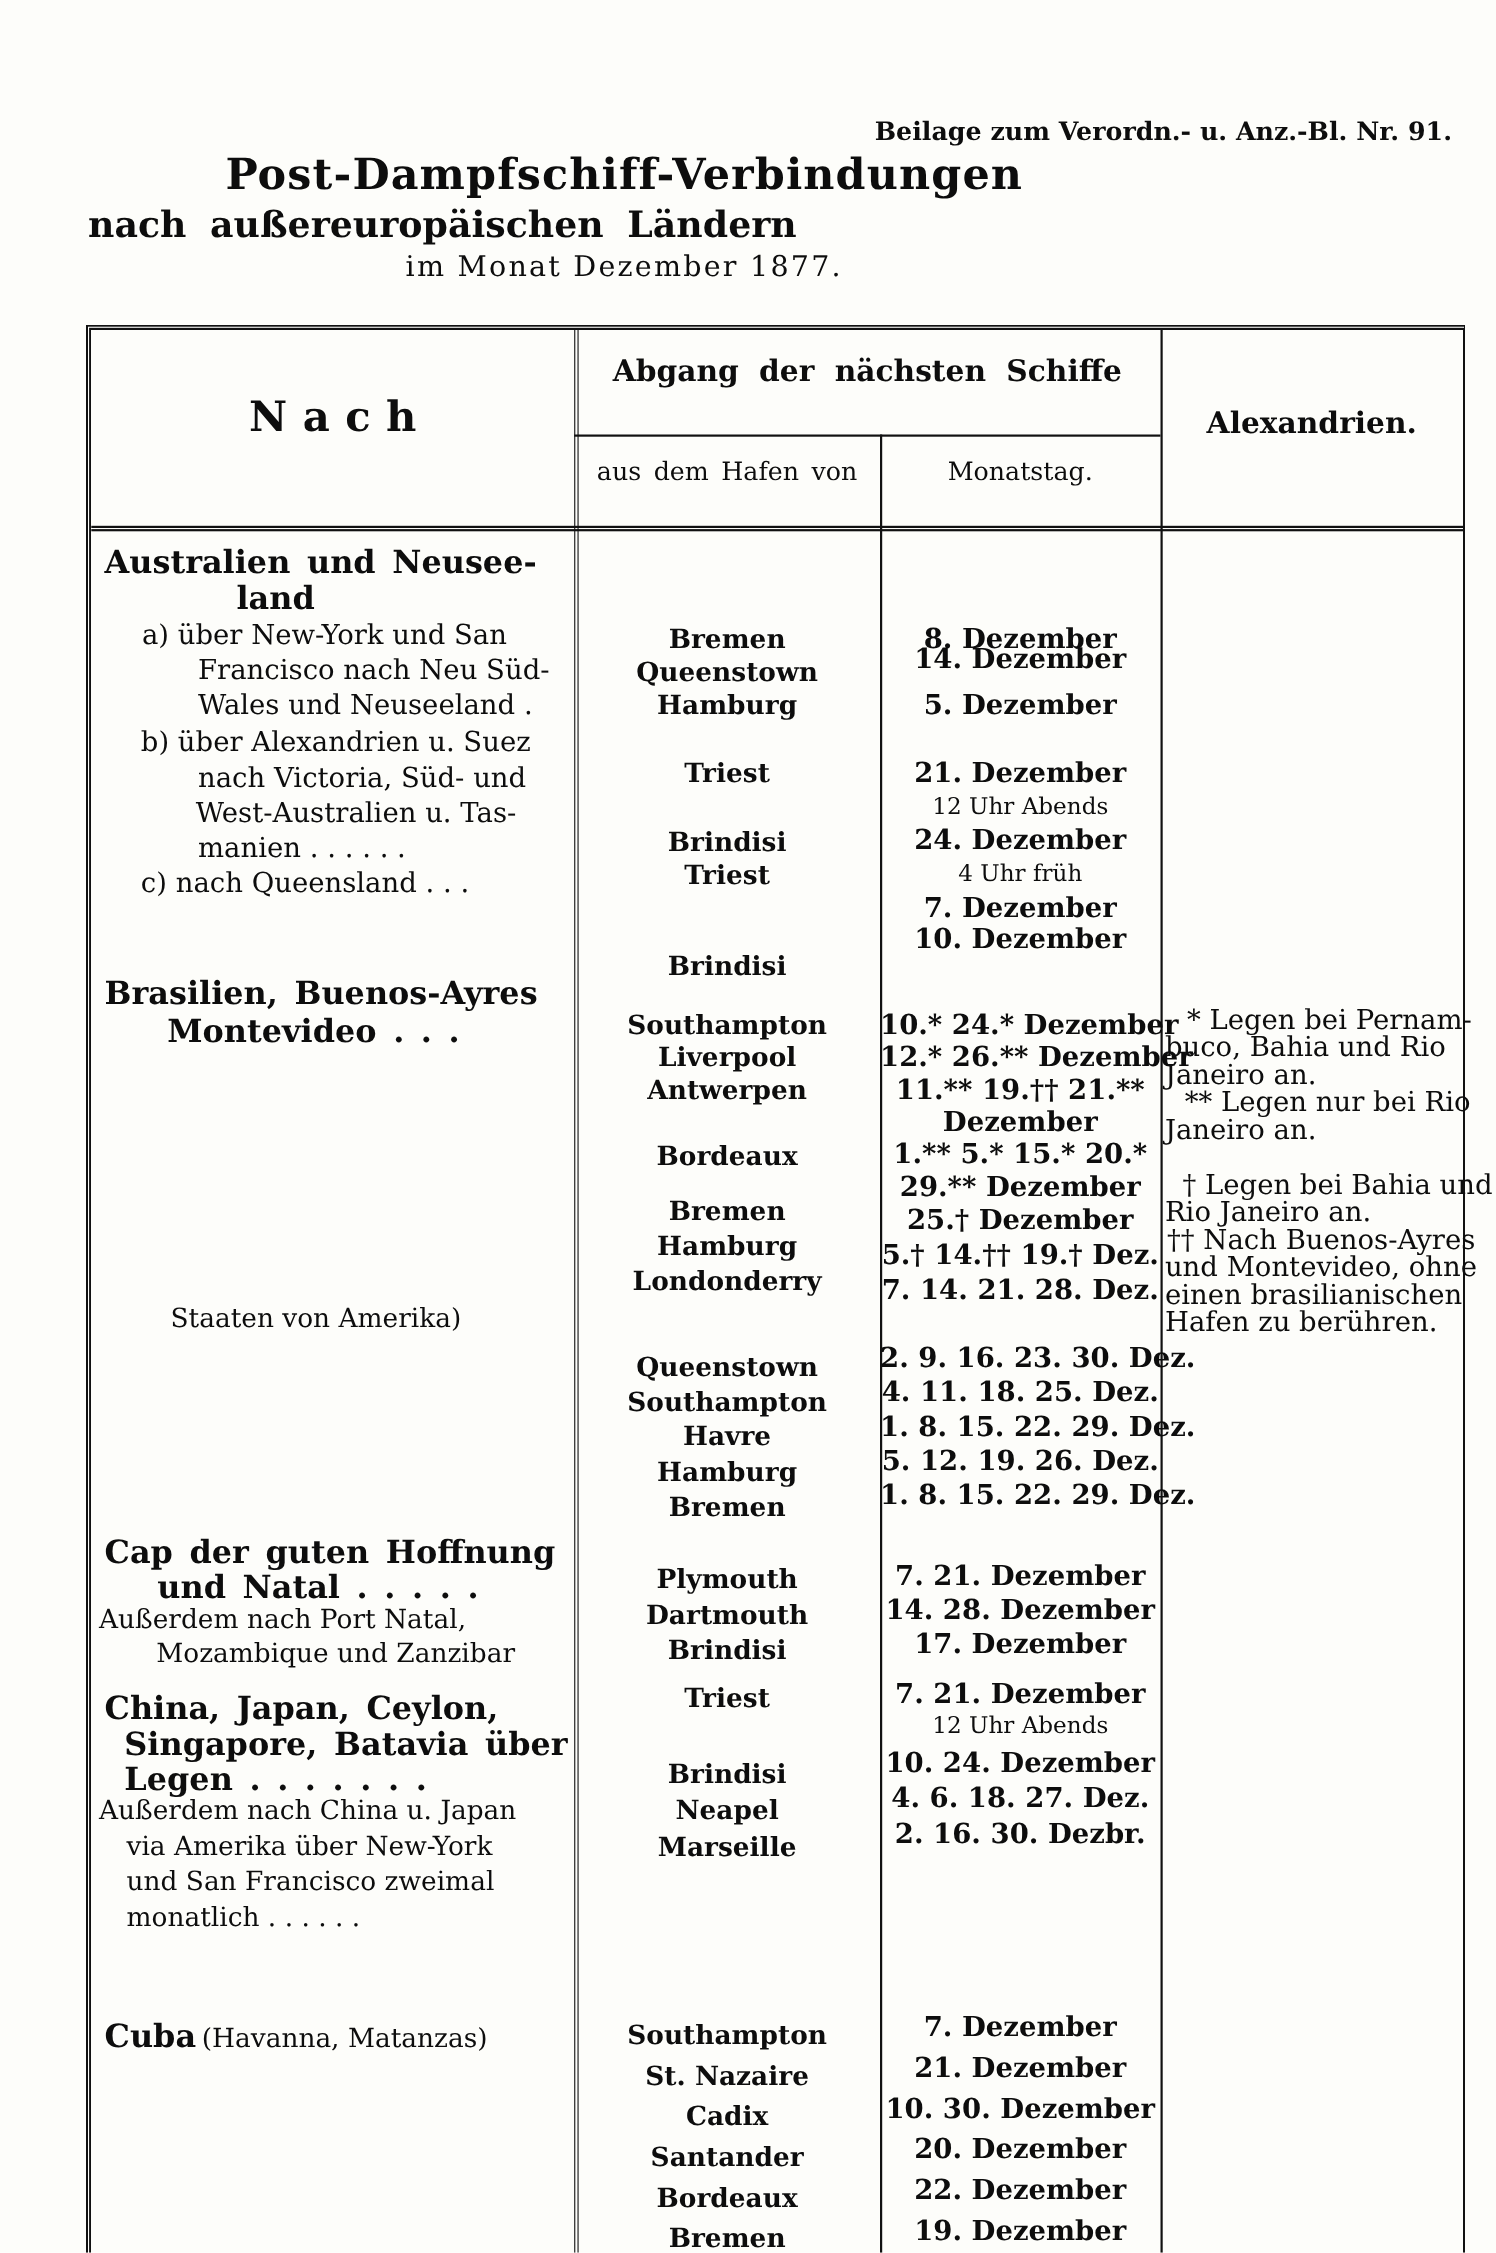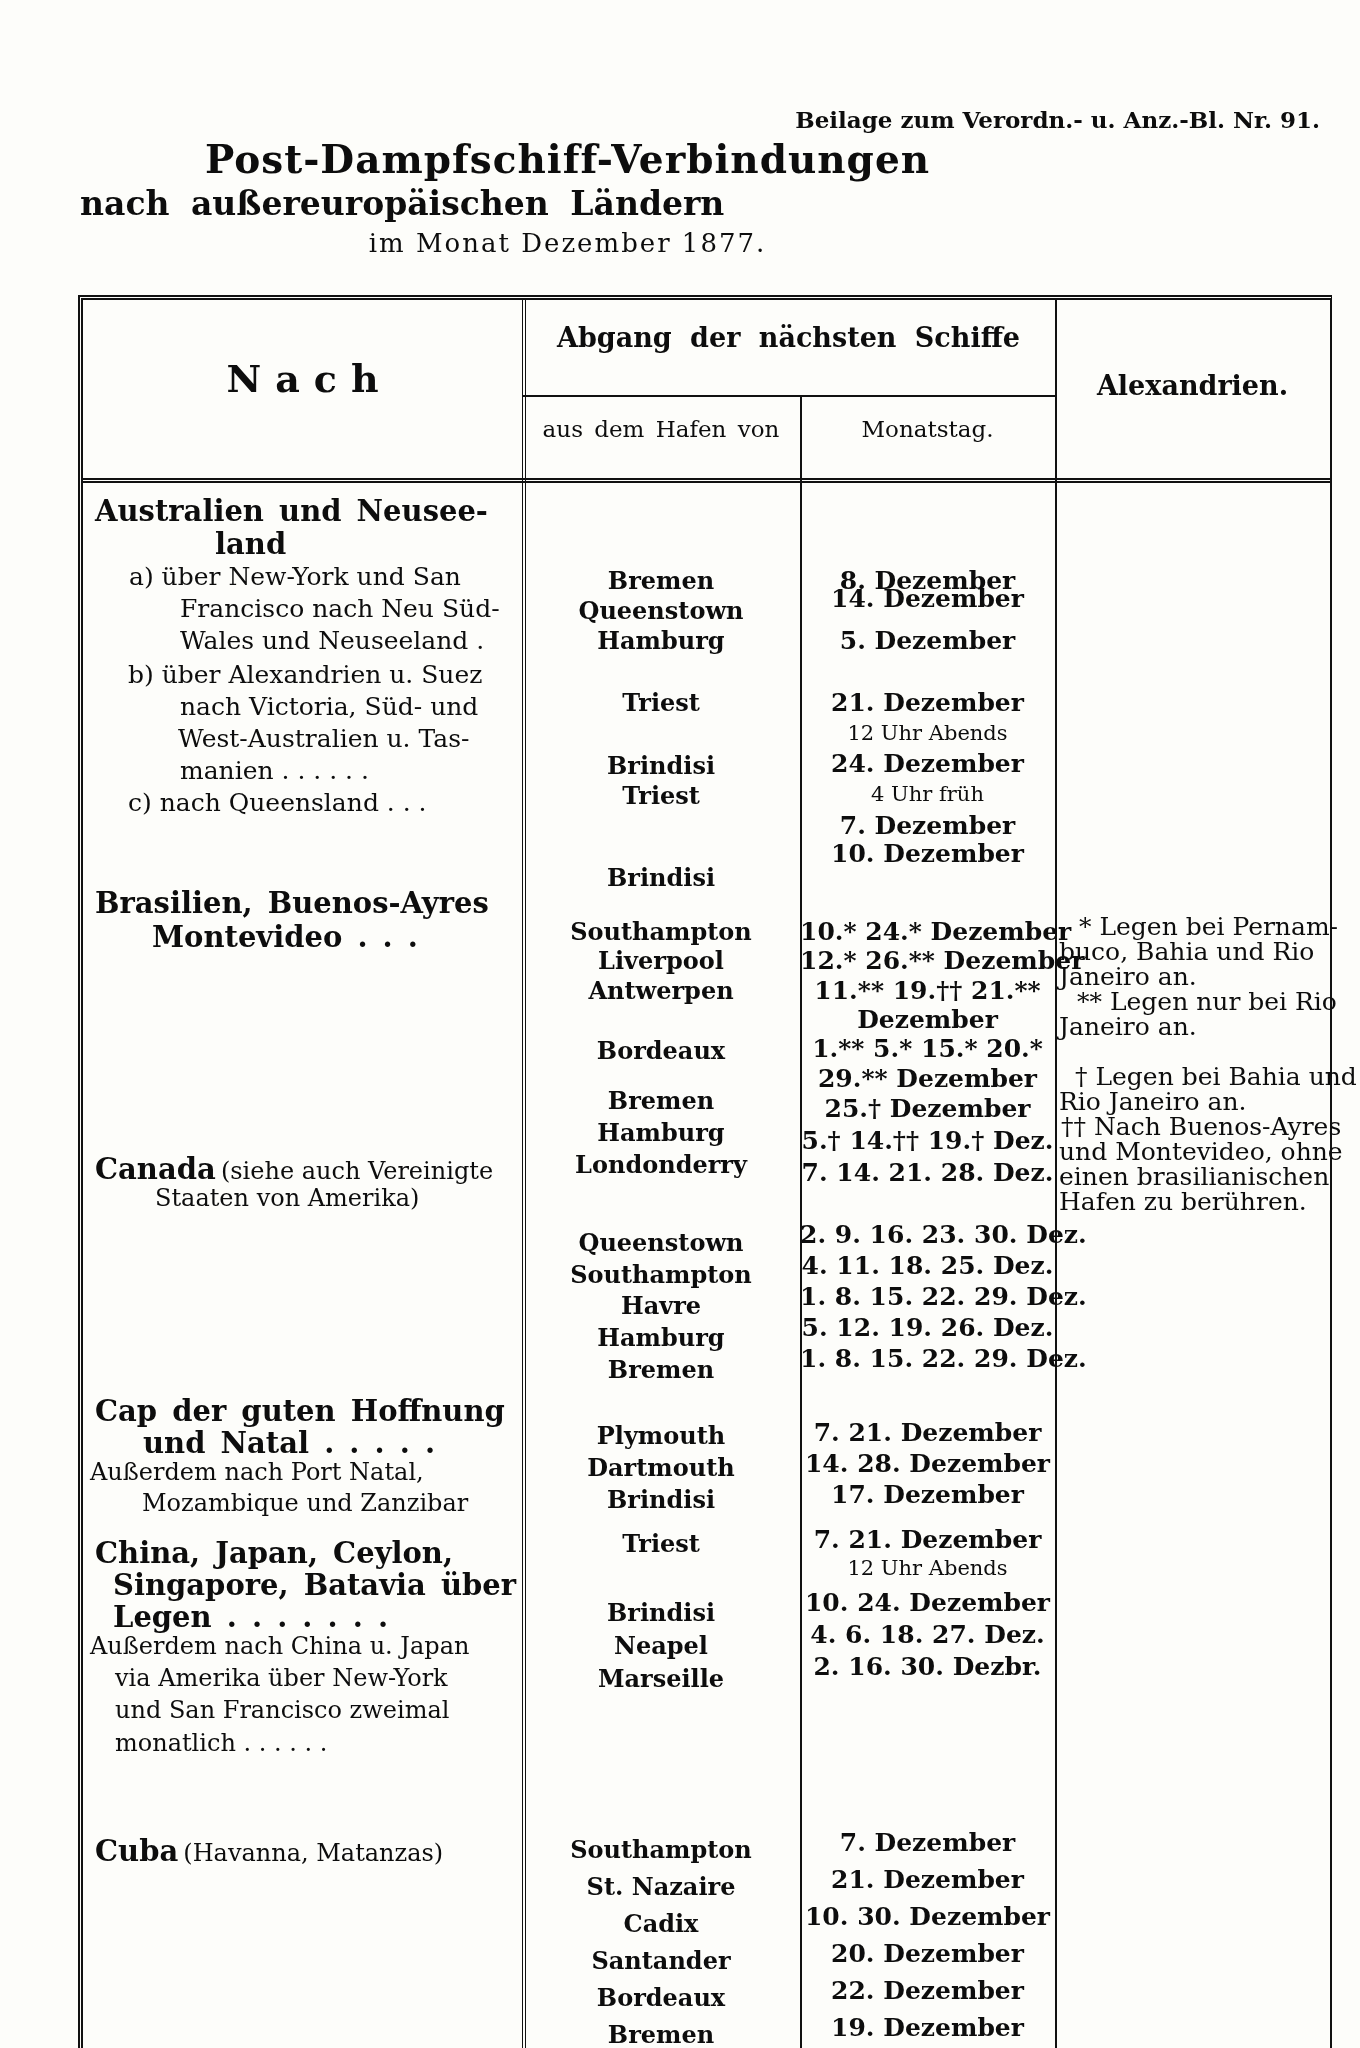--- a/index.html
+++ b/index.html
@@ -111,21 +111,20 @@
       <div class="ln rm" style="top:481px;left:976px">Janeiro an.</div>
       <div class="ln rm" style="top:506px;left:994px">** Legen nur bei Rio</div>
       <div class="ln rm" style="top:531px;left:976px">Janeiro an.</div>
       <div class="ln rm" style="top:581px;left:992px">† Legen bei Bahia und</div>
       <div class="ln rm" style="top:606px;left:976px">Rio Janeiro an.</div>
       <div class="ln rm" style="top:631px;left:978px">†† Nach Buenos-Ayres</div>
       <div class="ln rm" style="top:656px;left:976px">und Montevideo, ohne</div>
       <div class="ln rm" style="top:681px;left:976px">einen brasilianischen</div>
       <div class="ln rm" style="top:706px;left:976px">Hafen zu berühren.</div>
 
-      <div class="ln" style="top:670px;left:12px"><span class="h1">Canada</span>&nbsp;<span class="fr">(siehe auch Vereinigte</span></div>
       <div class="ln fr" style="top:702px;left:72px">Staaten von Amerika)</div>
       <div class="ln pc" style="top:746px">Queenstown</div>
       <div class="ln pc" style="top:778px">Southampton</div>
       <div class="ln pc" style="top:809px">Havre</div>
       <div class="ln pc" style="top:841px">Hamburg</div>
       <div class="ln pc" style="top:873px">Bremen</div>
       <div class="ln dc" style="top:738px">2. 9. 16. 23. 30. Dez.</div>
       <div class="ln dc" style="top:769px">4. 11. 18. 25. Dez.</div>
       <div class="ln dc" style="top:800px">1. 8. 15. 22. 29. Dez.</div>
       <div class="ln dc" style="top:831px">5. 12. 19. 26. Dez.</div>

